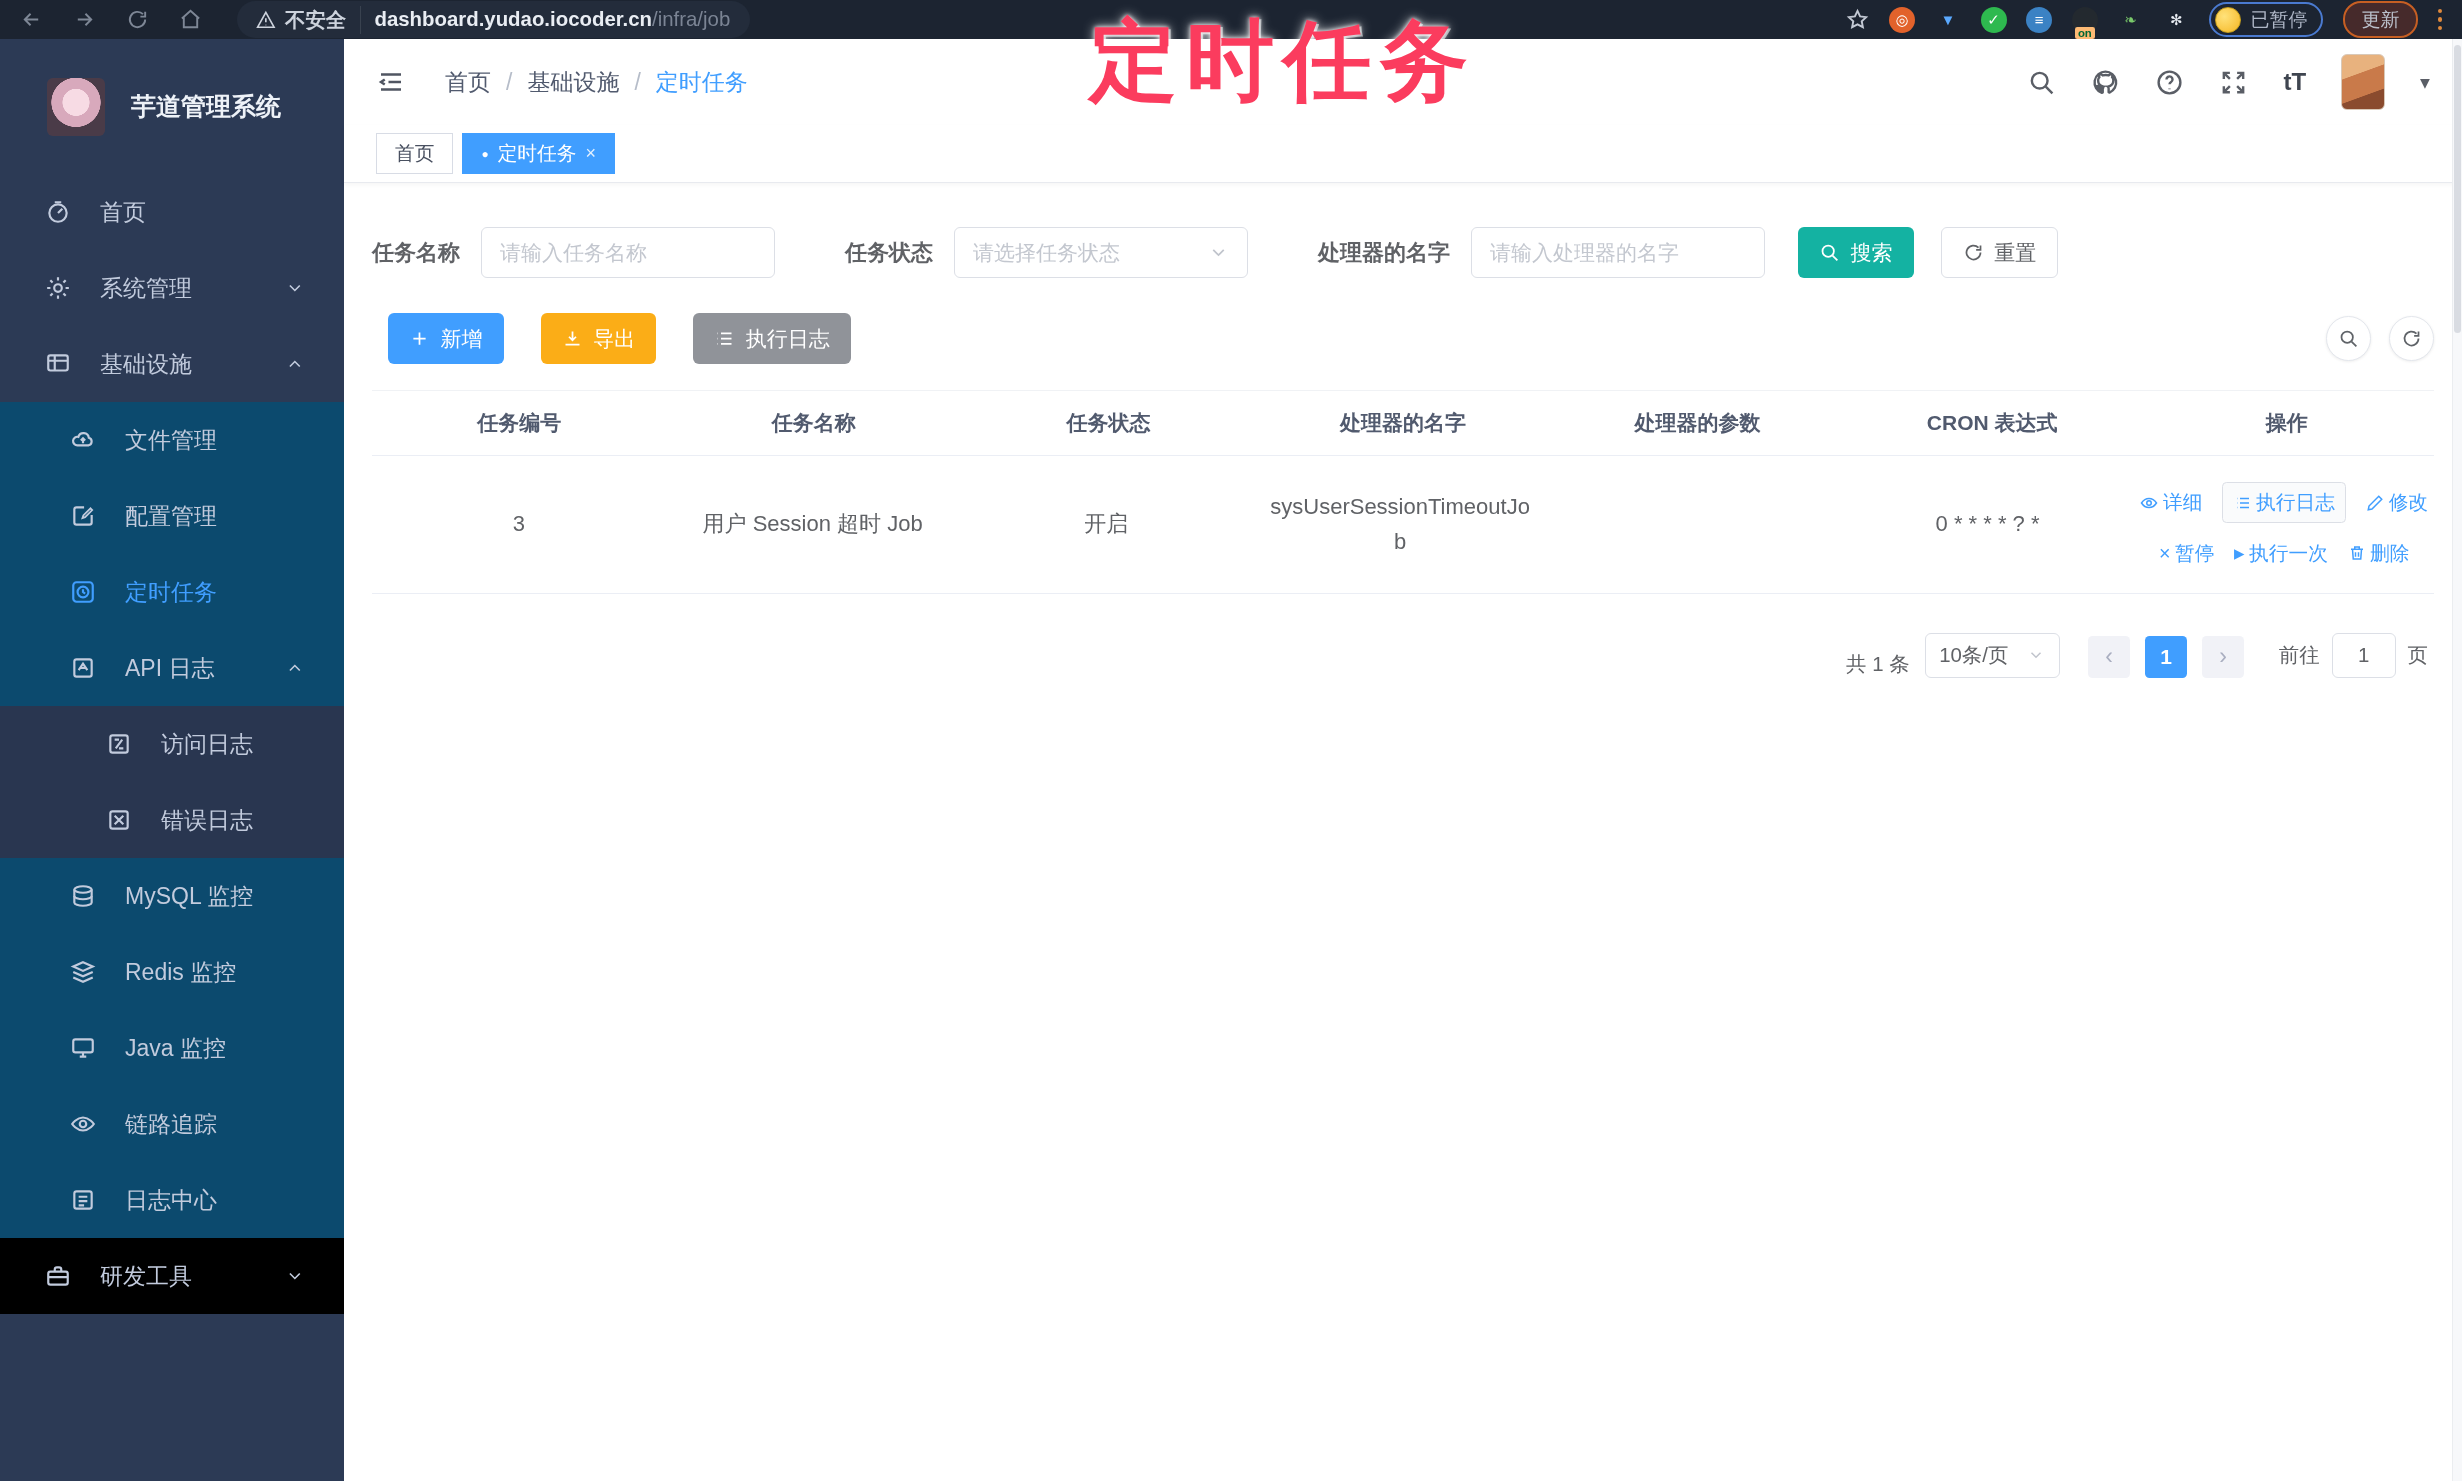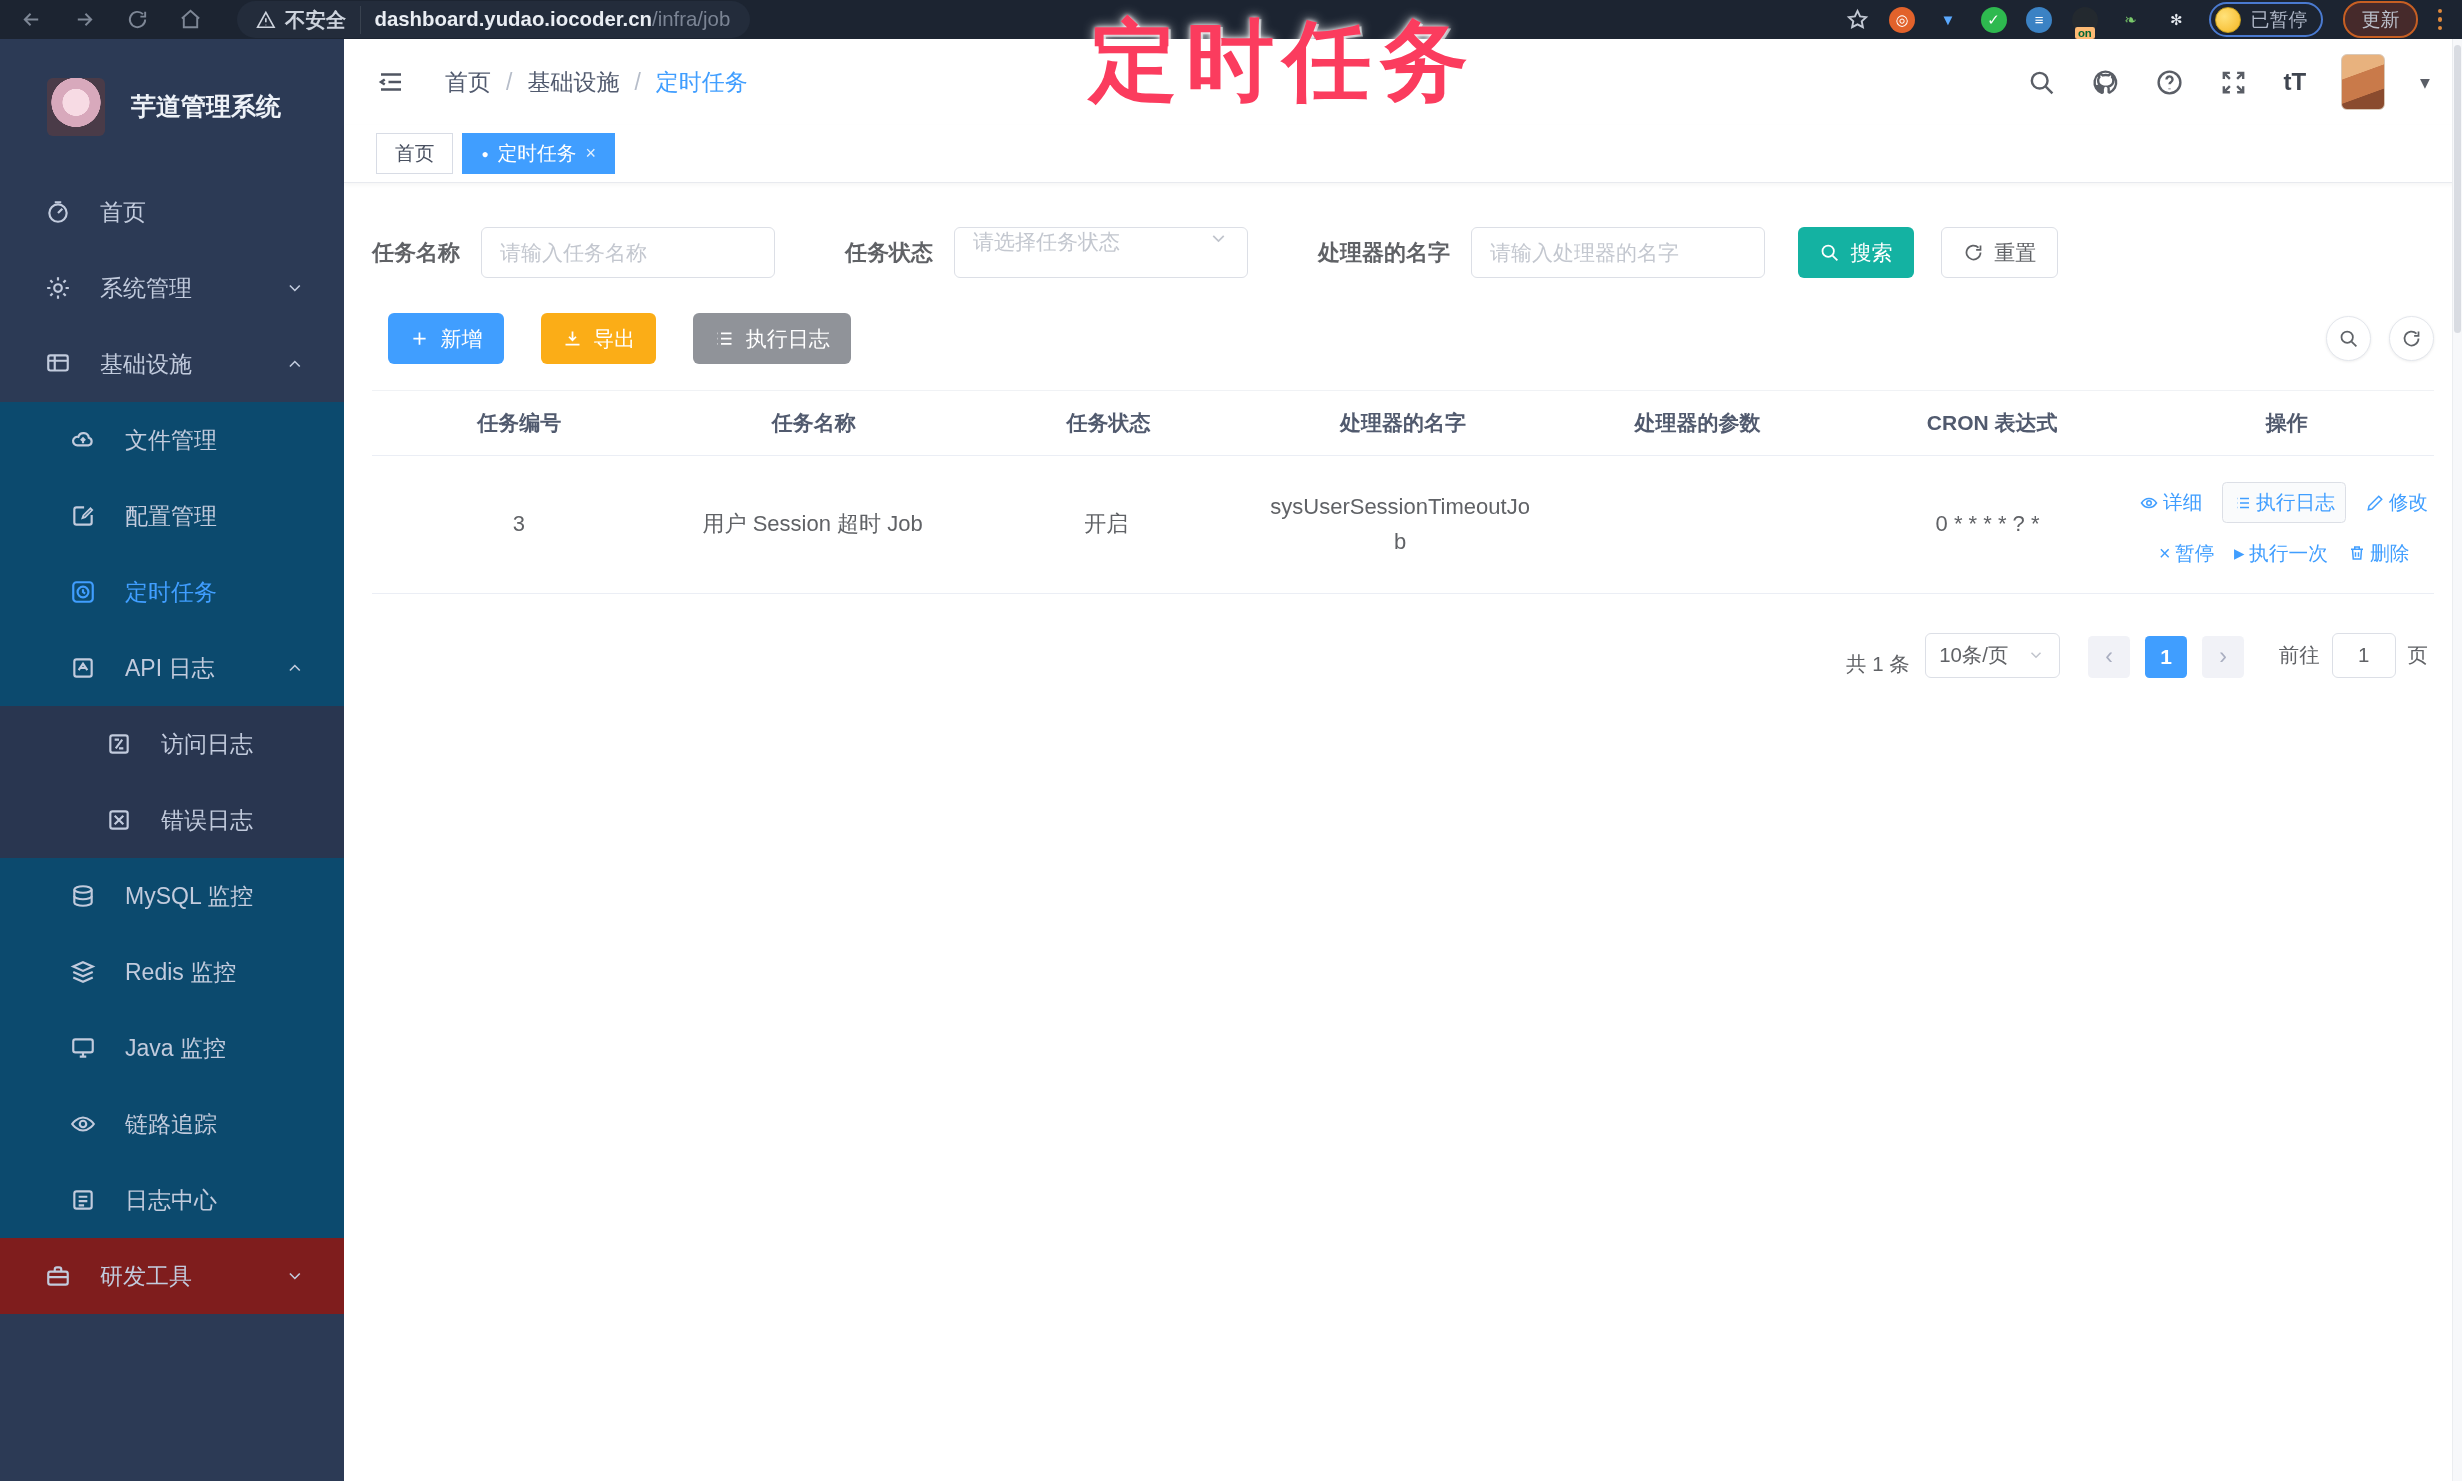--- a/index.html
+++ b/index.html
@@ -33,21 +33,21 @@
   .logo-row { height:135px; display:flex; align-items:center; padding-left:47px; gap:26px; }
   .logo-img { width:58px; height:58px; border-radius:6px; background:radial-gradient(circle at 50% 42%, #f7dbe4 0 30%, #d8a9bc 31% 55%, #4a3b48 56%); }
   .logo-title { font-size:25px; font-weight:bold; color:#eef2f8; }
   .menu { flex:1; display:flex; flex-direction:column; }
   .menu-item { height:76px; display:flex; align-items:center; gap:29px; font-size:23px; cursor:pointer; position:relative; }
   .menu-item .svgi svg { width:26px; height:26px; }
   .lvl1 { padding-left:45px; }
   .lvl2 { padding-left:70px; background:#0c4a6e; }
   .lvl3 { padding-left:106px; background:#293650; }
   .menu-item.active { color:#409eff; }
-  .menu-item.lightband { background:#7f1d1d; }
+  .menu-item.lightband { background:#000000; }
   .chev { position:absolute; right:39px; top:50%; transform:translateY(-50%); }
   .chev svg { width:19.7px; height:19.7px; }
 
   
   .main { flex:1; display:flex; flex-direction:column; background:#fff; position:relative; }
   .navbar { height:86px; display:flex; align-items:center; padding:0 32px; }
   .hamburger svg { width:30px; height:30px; color:#505662; }
   .breadcrumb { margin-left:39px; display:flex; align-items:center; gap:15px; font-size:23px; color:#515a6e; }
   .breadcrumb .sep { color:#b6bdc9; }
   .breadcrumb .current { color:#409eff; }
@@ -61,21 +61,21 @@
   .tab.active { background:#409eff; border-color:#409eff; color:#fff; }
   .tab .dot { font-size:12px; line-height:1; }
   .tab .close { font-size:18px; opacity:.85; }
 
   .content { flex:1; padding:26px 28px 0; position:relative; }
 
   .filter-row { display:flex; align-items:center; margin:18px 0 35px; }
   .flabel { font-size:22px; font-weight:bold; color:#606266; margin-right:21px; white-space:nowrap; }
   .finput { width:294px; height:51px; border:0.8px solid #dcdfe6; border-radius:6px; padding:0 18px; font-size:21px; color:#606266; background:#fff; outline:none; }
   .finput::placeholder { color:#c3c7cf; }
-  .fselect { width:294px; height:51px; border:0.8px solid #dcdfe6; border-radius:6px; padding:0 18px; font-size:21px; color:#c3c7cf; background:#fff; display:flex; justify-content:space-between; }
+  .fselect { width:294px; height:51px; border:0.8px solid #dcdfe6; border-radius:6px; padding:0 18px; font-size:21px; color:#c3c7cf; background:#fff; display:flex; align-items:center; justify-content:space-between; }
   .fselect .svgi svg { width:21px; height:21px; color:#c0c4cc; }
   .gap-group { margin-left:70px; }
   .btn { height:51px; border:none; border-radius:6px; padding:0 21px; font-size:21px; color:#fff; display:inline-flex; align-items:center; gap:10.6px; cursor:pointer; font-family:inherit;margin-left:16px; }
   .btn .svgi svg { width:21px; height:21px; }
   .btn-search { background:#14b2a2; margin-left:33px; }
   .btn-reset { background:#fff; border:0.8px solid #dcdfe6; color:#606266; margin-left:27px; }
 
   .toolbar-row { display:flex; align-items:center; gap:21px; margin-bottom:26px; }
   .btn-add { background:#409eff; }
   .btn-export { background:#fbad17; }

